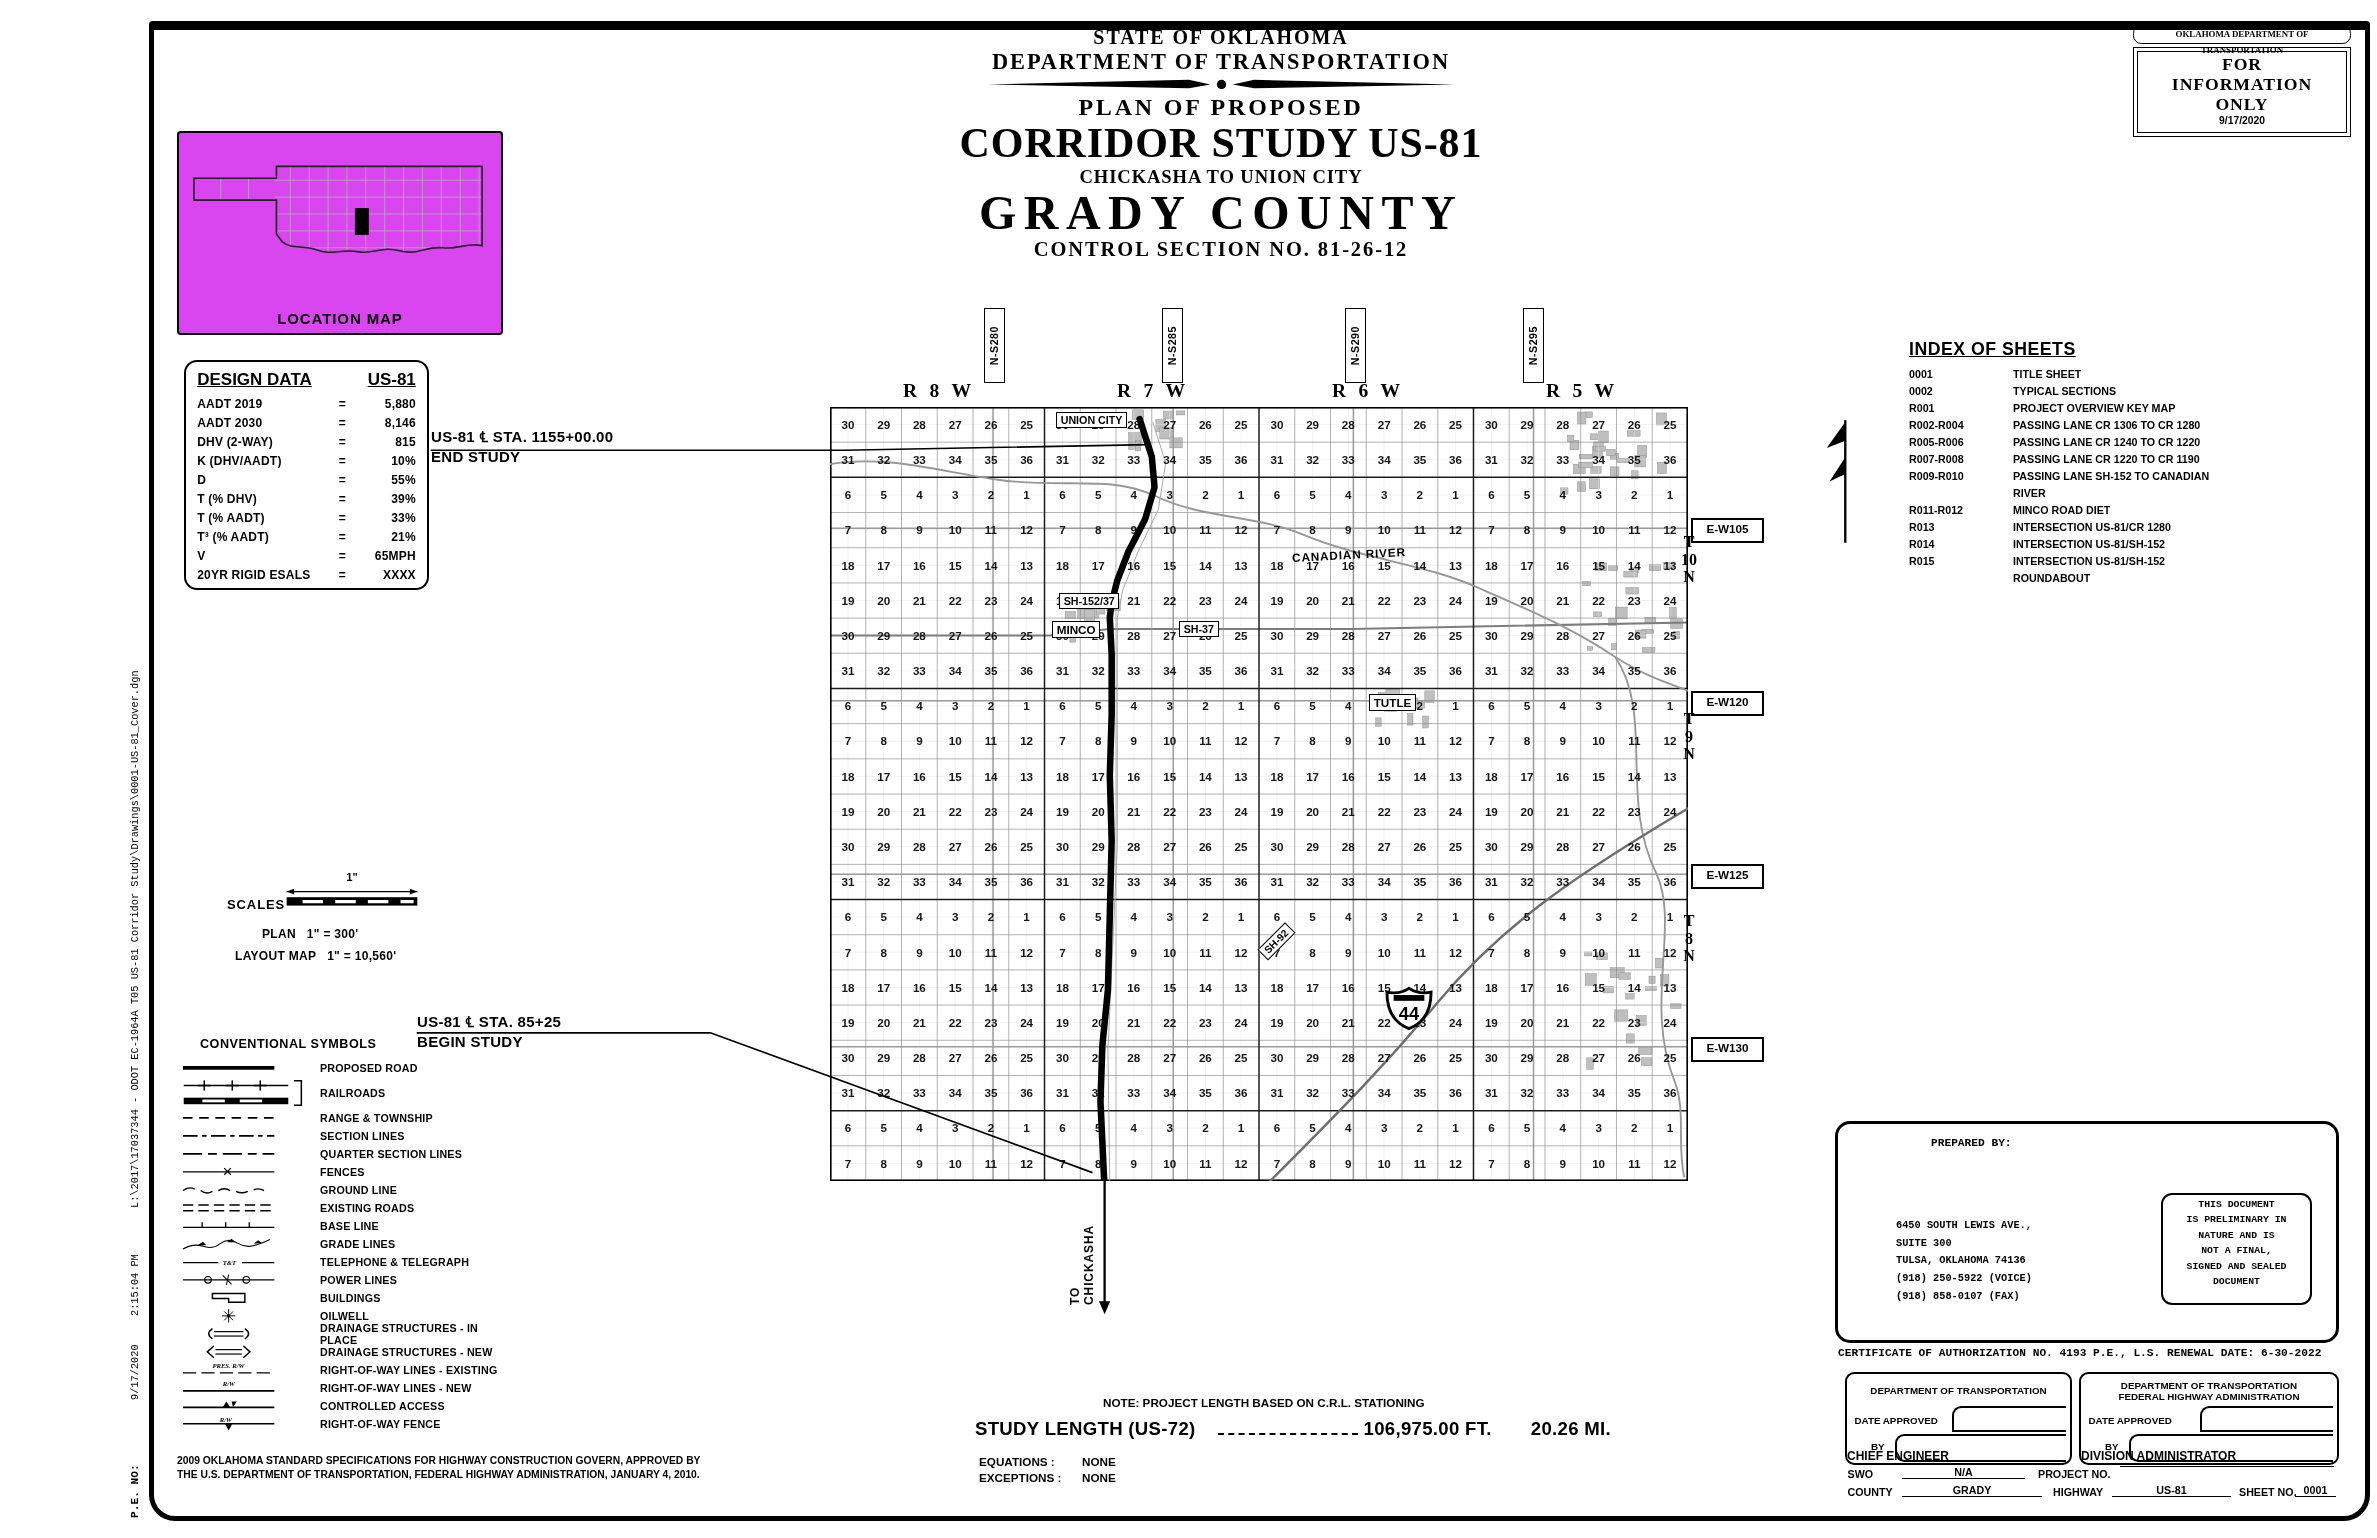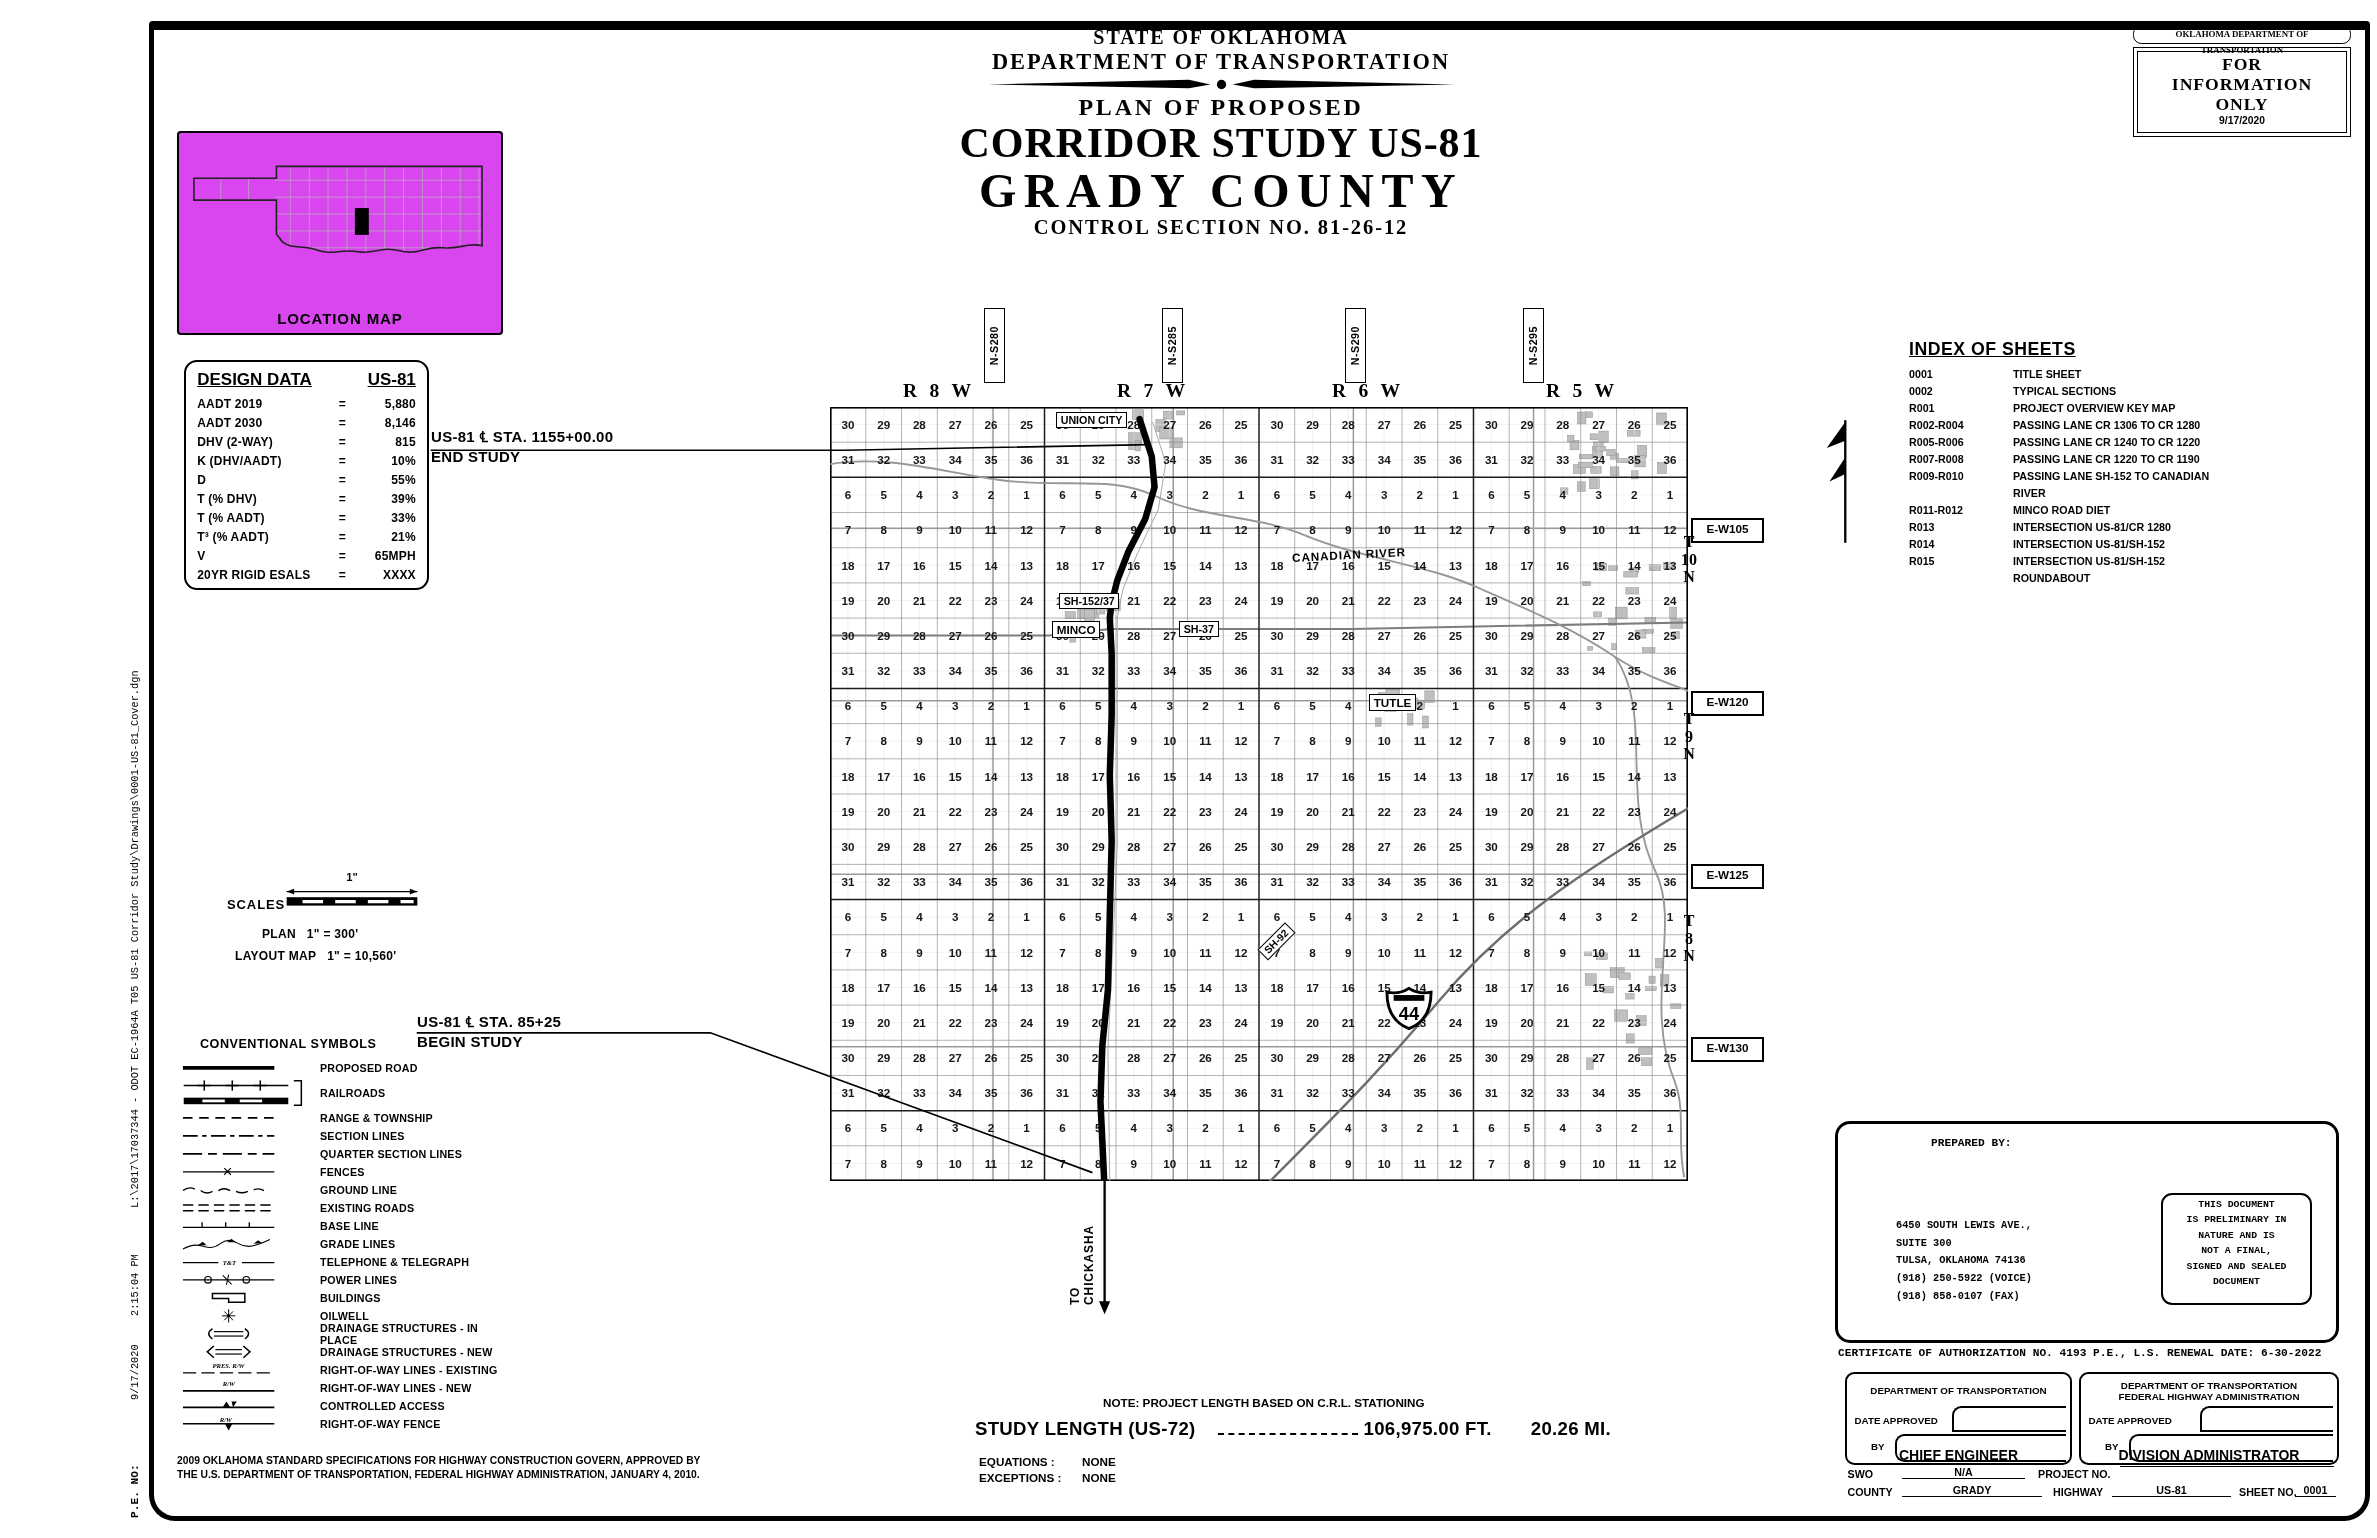--- a/index.html
+++ b/index.html
@@ -85,21 +85,21 @@
   .disc{position:absolute;left:323px;top:69px;width:151px;height:112px;border:2.8px solid #000;border-radius:11.2px;
         text-align:center;font-family:"Liberation Mono",monospace;font-size:9.8px;font-weight:bold;line-height:15.4px;
         box-sizing:border-box;padding-top:2px;}
   .cert{position:absolute;left:1838px;top:1347px;width:503px;font-size:11.2px;font-weight:bold;font-family:"Liberation Mono",monospace;}
   .appbox{position:absolute;top:1372px;height:93px;border:2.8px solid #000;border-radius:9.3px;box-sizing:border-box;}
   .appbox .ttl{text-align:center;font-size:9.8px;font-weight:bold;line-height:11.2px;margin-top:5.6px;}
   .appbox .datelab{position:absolute;left:7.5px;top:41px;font-size:9.8px;font-weight:bold;}
   .appbox .datefield{position:absolute;right:3.7px;top:32px;height:22.4px;border:2.3px solid #000;border-radius:9.3px 0 0 0;border-right:none;}
   .appbox .bylab{position:absolute;left:24px;top:67px;font-size:9.8px;font-weight:bold;}
   .appbox .byfield{position:absolute;left:48px;right:3.7px;top:60px;height:24px;border:2.3px solid #000;border-radius:9.3px 0 0 9.3px;border-right:none;}
-  .appbox .role{position:absolute;left:0;right:0;bottom:0px;text-align:center;font-size:14px;font-weight:bold;}
+  .appbox .role{position:absolute;left:0;right:0;bottom:0px;font-size:12px;font-weight:bold;}
   .tbf{position:absolute;left:1840px;top:1466px;width:502px;height:39px;font-size:10.7px;font-weight:bold;}
   .tbf .u{border-bottom:1.4px solid #000;text-align:center;position:absolute;}
   .tbf span{position:absolute;}
   svg{display:block;}
 </style>
 </head>
 <body>
 
 <div>
 
@@ -113,20 +113,21 @@
   <div class="title-block serif b">
     <div class="t-state">STATE OF OKLAHOMA</div>
     <div class="t-dept">DEPARTMENT OF TRANSPORTATION</div>
     <svg width="485" height="15" viewBox="0 0 520 16" style="margin:1.9px auto 0;">
       <path d="M10,8 L225,3 L248,8 L225,12 Z" fill="#000"></path>
       <circle cx="260" cy="8" r="5" fill="#000"></circle>
       <path d="M510,8 L295,3 L272,8 L295,12 Z" fill="#000"></path>
     </svg>
     <div class="t-plan">PLAN OF PROPOSED</div>
     <div class="t-main">CORRIDOR STUDY US-81</div>
+    <div class="t-sub">CHICKASHA TO UNION CITY</div>
     <div class="t-county">GRADY COUNTY</div>
     <div class="t-control">CONTROL SECTION NO. 81-26-12</div>
   </div>
 
   <div class="stamp-agency serif b ctr">OKLAHOMA DEPARTMENT OF TRANSPORTATION</div>
   <div class="stamp-box">
     <div class="inner">
       <div style="margin-top:3.7px;" id="stamp-lines">
           <div class="stamp-line">FOR</div>
           <div class="stamp-line">INFORMATION</div>

